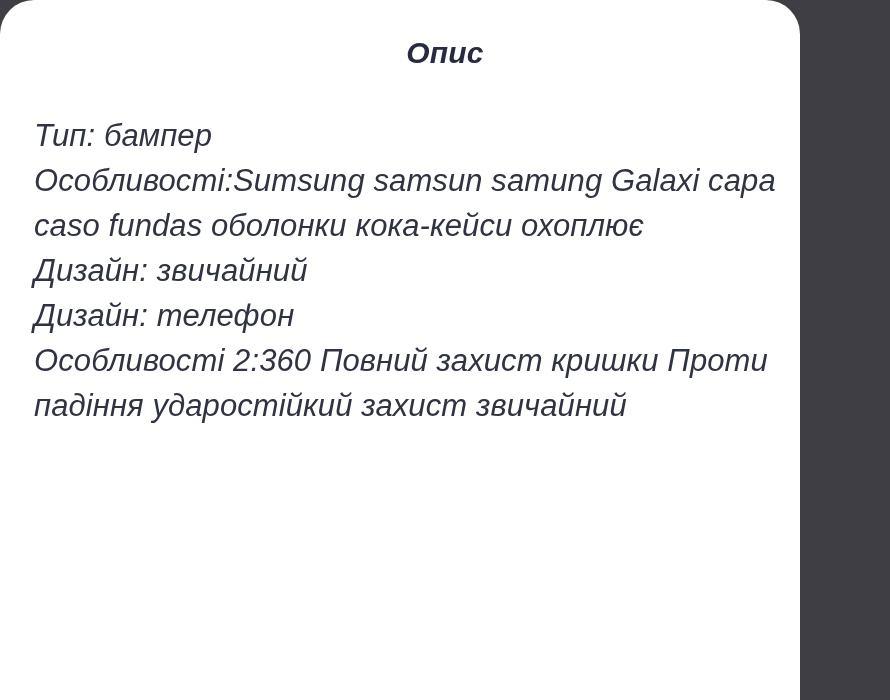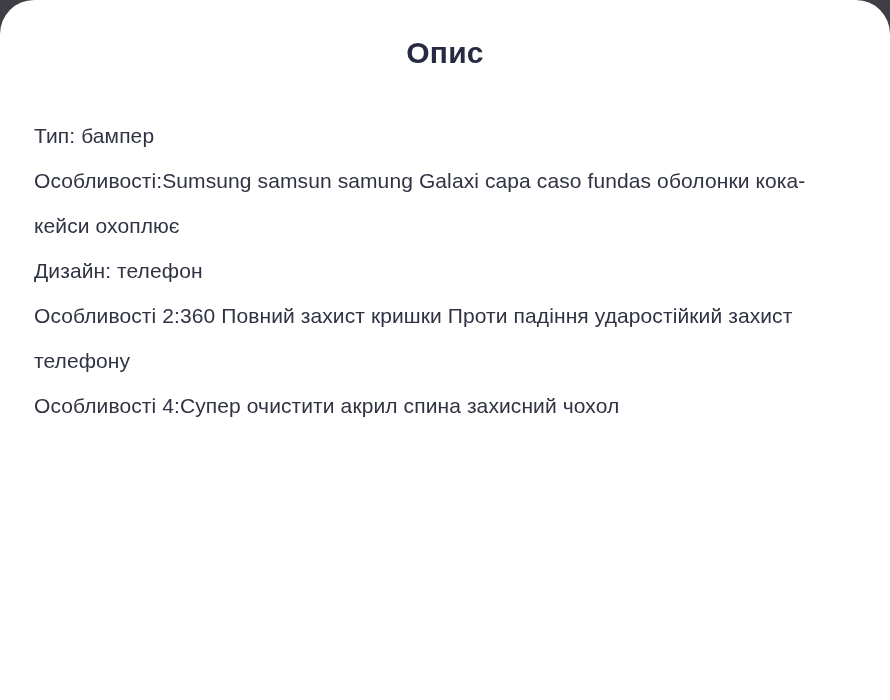--- a/index.html
+++ b/index.html
@@ -18,27 +18,28 @@
     position: relative;
     width: 890px;
     height: 700px;
     box-sizing: border-box;
     background: #3e3e44;
   }
   .card {
     position: absolute;
     left: 0;
     top: 0;
-    width: 890px;
+    width: 800px;
     height: 700px;
     box-sizing: border-box;
     background: #ffffff;
     border-top-left-radius: 34px;
     border-top-right-radius: 34px;
     overflow: hidden;
+    font-style: italic;
   }
   .card-title {
     margin: 0;
     padding: 0;
     position: absolute;
     left: 0;
     top: 34px;
     width: 890px;
     text-align: center;
     font-size: 30px;
@@ -47,38 +48,38 @@
     color: #262b41;
     letter-spacing: 0.2px;
   }
   .description-body {
     position: absolute;
     left: 34px;
     top: 113px;
     width: 800px;
   }
   .desc-line {
-    font-size: 21px;
+    font-size: 31px;
     line-height: 45px;
     color: #2f3342;
     white-space: pre-wrap;
     font-weight: normal;
     letter-spacing: 0.1px;
   }
 </style>
 </head>
 <body>
 
 <div class="screen">
   <div class="card">
 
     <h1 class="card-title">Опис</h1>
 
     <div class="description-body">
       <div class="desc-line">Тип: бампер</div>
       <div class="desc-line">Особливості:Sumsung samsun samung Galaxi capa caso fundas оболонки кока-кейси охоплює</div>
+      <div class="desc-line">Дизайн: звичайний</div>
       <div class="desc-line">Дизайн: телефон</div>
-      <div class="desc-line">Особливості 2:360 Повний захист кришки Проти падіння ударостійкий захист телефону</div>
-      <div class="desc-line">Особливості 4:Супер очистити акрил спина захисний чохол</div>
+      <div class="desc-line">Особливості 2:360 Повний захист кришки Проти падіння ударостійкий захист звичайний</div>
     </div>
 
   </div>
 </div>
 
 </body></html>

